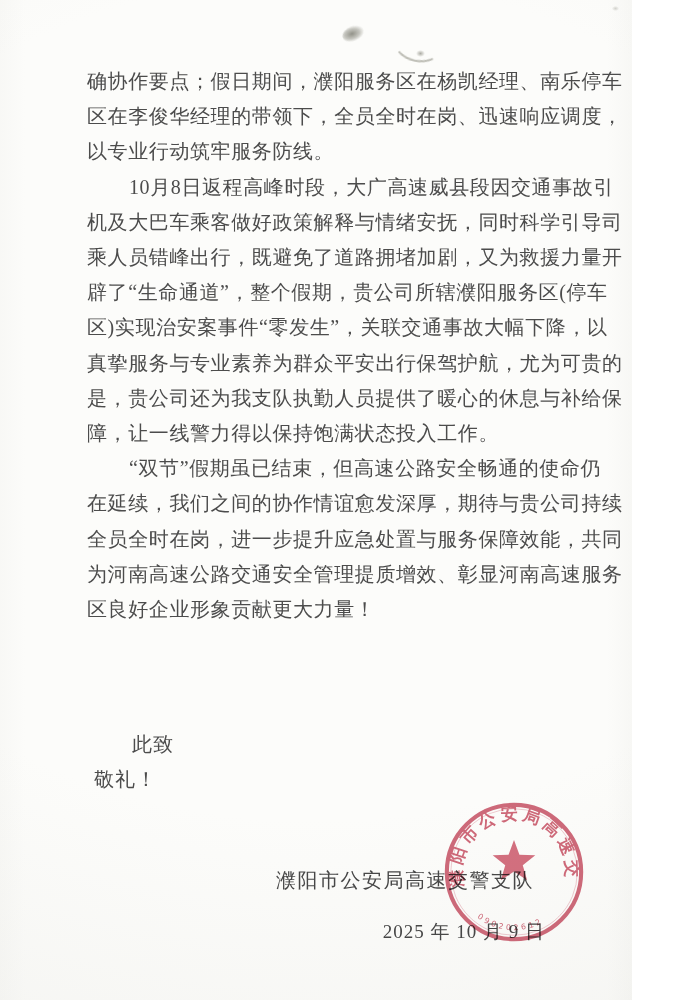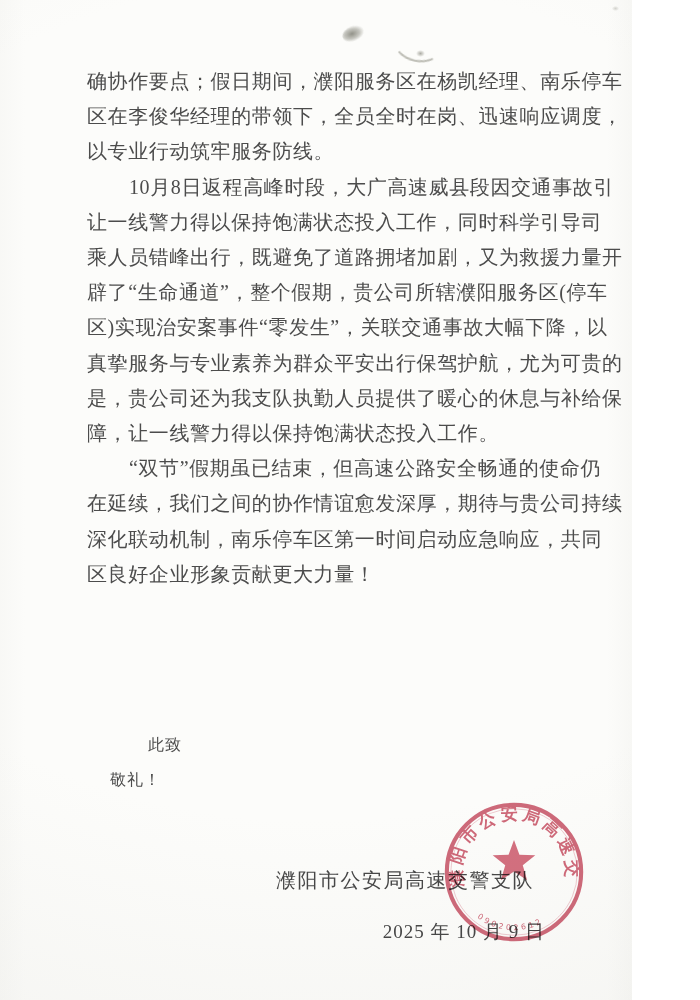--- a/index.html
+++ b/index.html
@@ -38,22 +38,22 @@
   }
   
   .body-text{
     position:absolute;left:87px;top:64px;width:540px;
     font-size:20px;line-height:35.2px;letter-spacing:.6px;
     color:#4c4c4c;
   }
   .body-text .line{white-space:nowrap;}
   .body-text .line.indent{text-indent:42px;}
   .closing{
-    position:absolute;left:100px;top:727px;width:540px;
-    font-size:16px;line-height:35.2px;letter-spacing:1px;color:#4c4c4c;
+    position:absolute;left:84px;top:727px;width:540px;
+    font-size:20px;line-height:35.2px;letter-spacing:1px;color:#4c4c4c;
   }
   .closing .salute{text-indent:48px;}
   .closing .regards{text-indent:10px;}
   .signature{
     position:absolute;top:865px;right:87px;text-align:right;
     color:#474747;
   }
   .signature .org{font-size:20px;letter-spacing:1.5px;padding-right:11px;line-height:30px;}
   .signature .date{font-size:19px;letter-spacing:1px;line-height:30px;margin-top:22px;}
   
@@ -88,40 +88,41 @@
       <div class="line">确协作要点；假日期间，濮阳服务区在杨凯经理、南乐停车</div>
 
       <div class="line">区在李俊华经理的带领下，全员全时在岗、迅速响应调度，</div>
 
       <div class="line">以专业行动筑牢服务防线。</div>
 
       <div class="line indent">10月8日返程高峰时段，大广高速威县段因交通事故引</div>
 
 
 
-      <div class="line">让一线警力得以保持饱满状态投入工作，同时科学引导司</div>
+      <div class="line">机及大巴车乘客做好政策解释与情绪安抚，同时科学引导司</div>
 
       <div class="line">乘人员错峰出行，既避免了道路拥堵加剧，又为救援力量开</div>
 
       <div class="line">辟了“生命通道”，整个假期，贵公司所辖濮阳服务区(停车</div>
 
       <div class="line">区)实现治安案事件“零发生”，关联交通事故大幅下降，以</div>
 
       <div class="line">真挚服务与专业素养为群众平安出行保驾护航，尤为可贵的</div>
 
       <div class="line">是，贵公司还为我支队执勤人员提供了暖心的休息与补给保</div>
 
       <div class="line">障，让一线警力得以保持饱满状态投入工作。</div>
 
       <div class="line indent">“双节”假期虽已结束，但高速公路安全畅通的使命仍</div>
 
       <div class="line">在延续，我们之间的协作情谊愈发深厚，期待与贵公司持续</div>
 
-      <div class="line">深化联动机制，南乐停车区第一时间启动应急响应，共同</div>
+      <div class="line">全员全时在岗，进一步提升应急处置与服务保障效能，共同</div>
 
+      <div class="line">为河南高速公路交通安全管理提质增效、彰显河南高速服务</div>
 
       <div class="line">区良好企业形象贡献更大力量！</div>
     </div>
 
   <div class="closing">
     <div class="salute">此致</div>
     <div class="regards">敬礼！</div>
   </div>
 
   <div class="signature">

